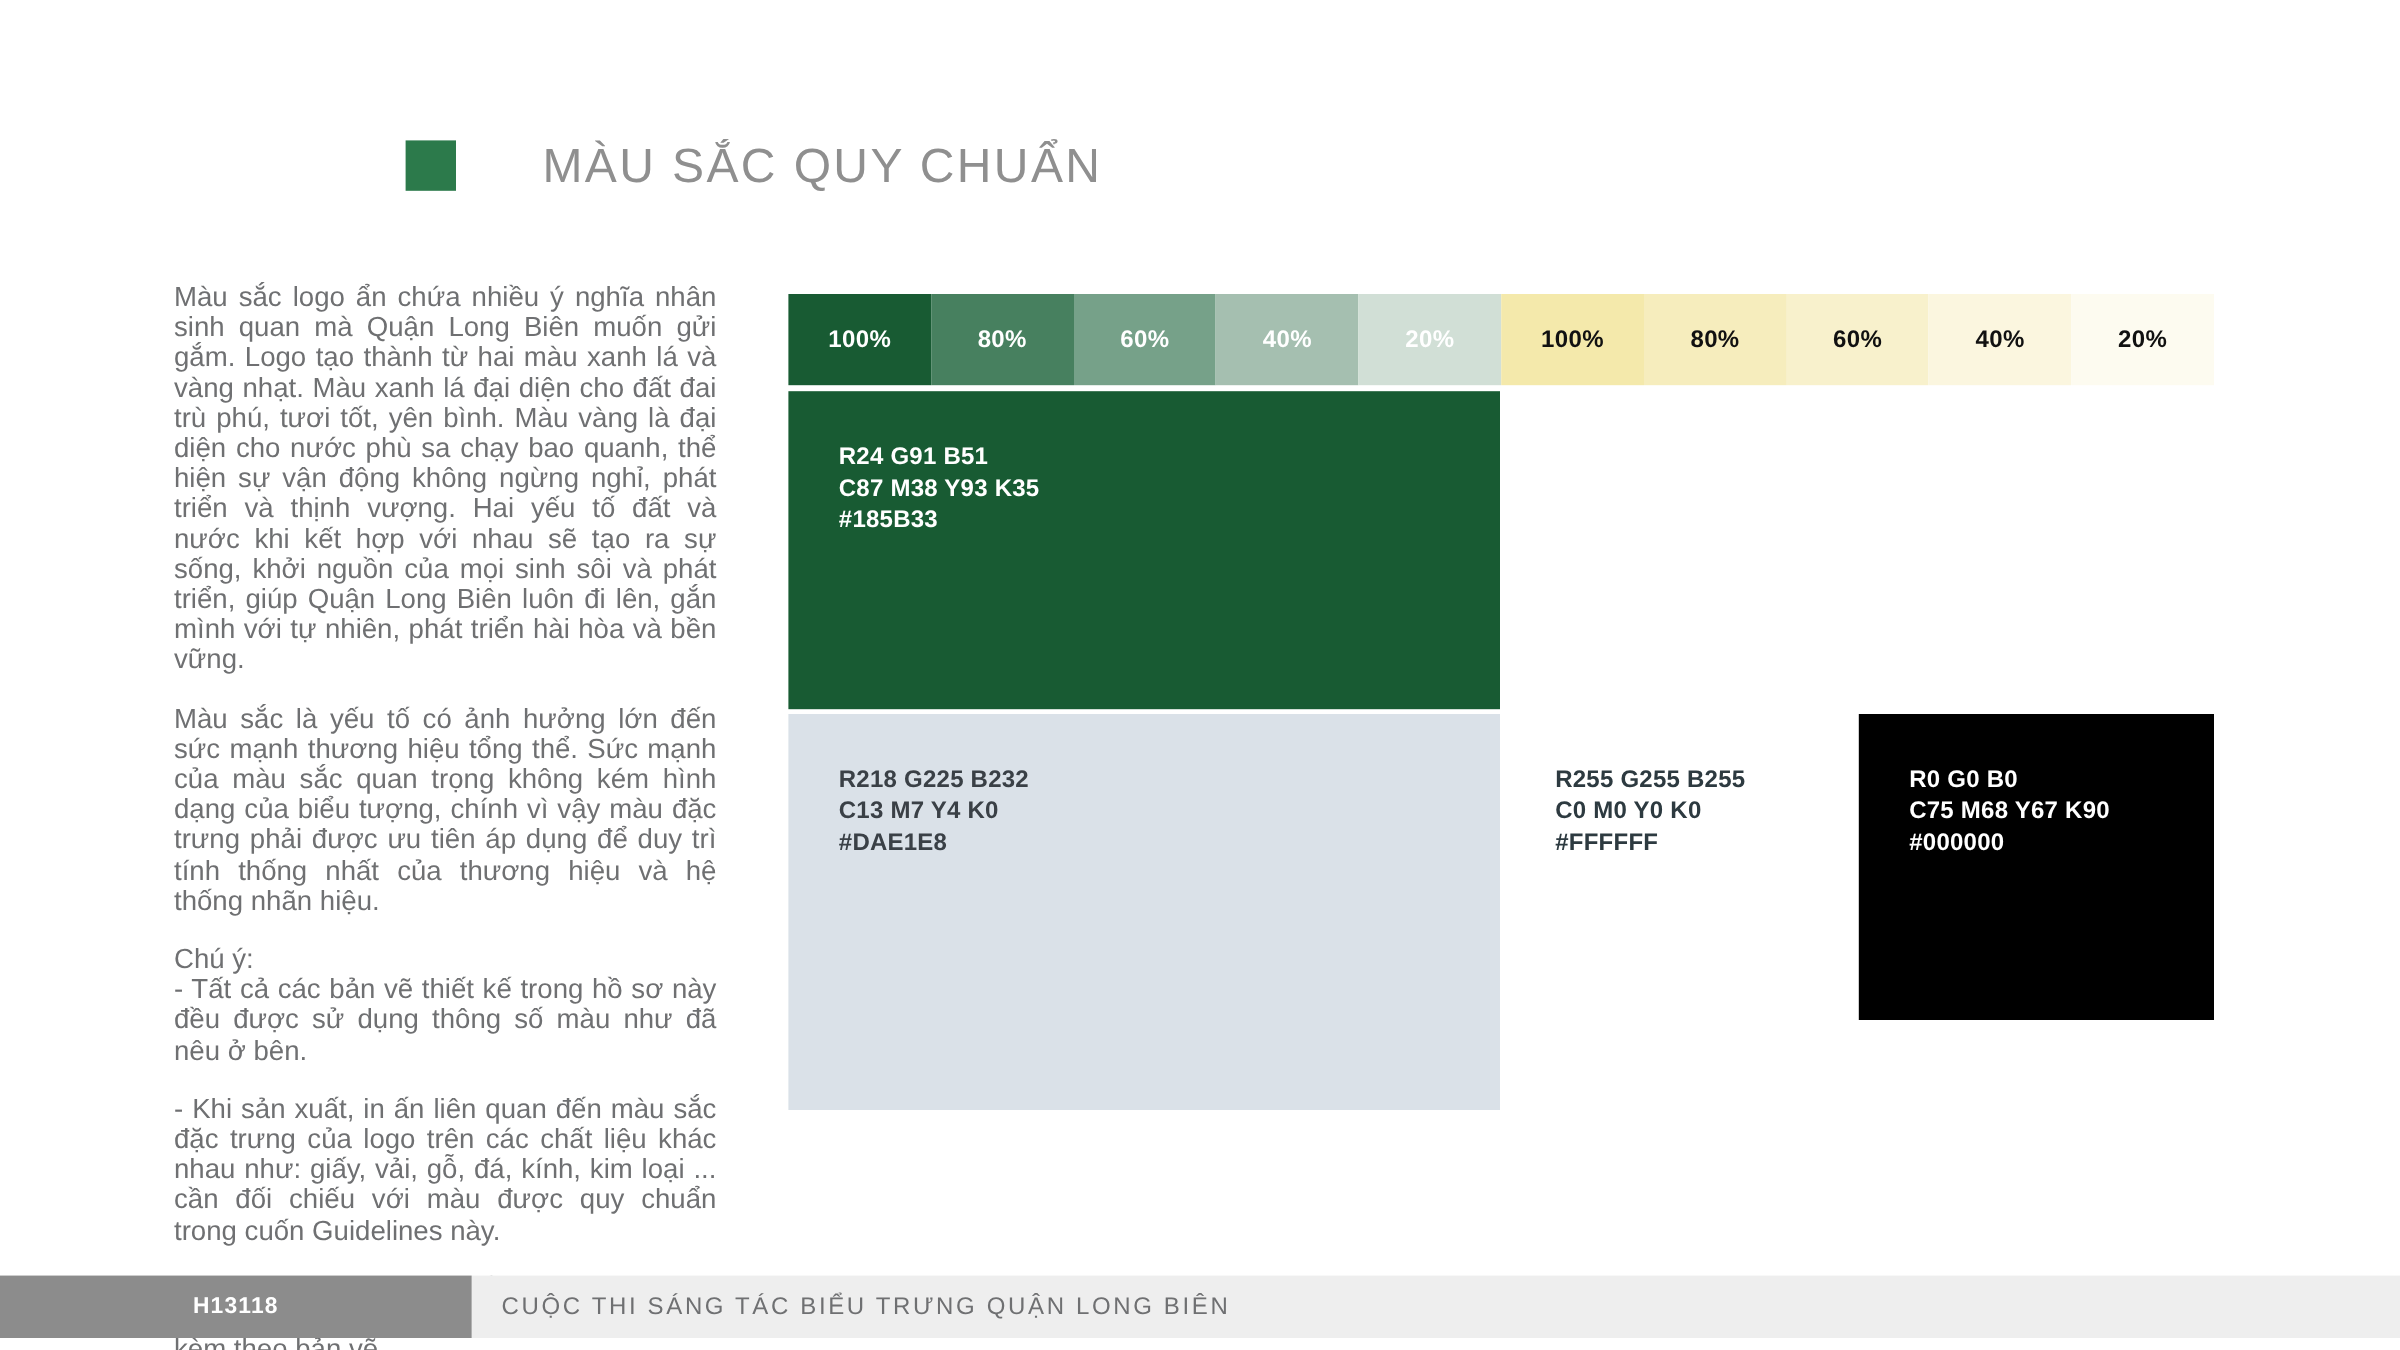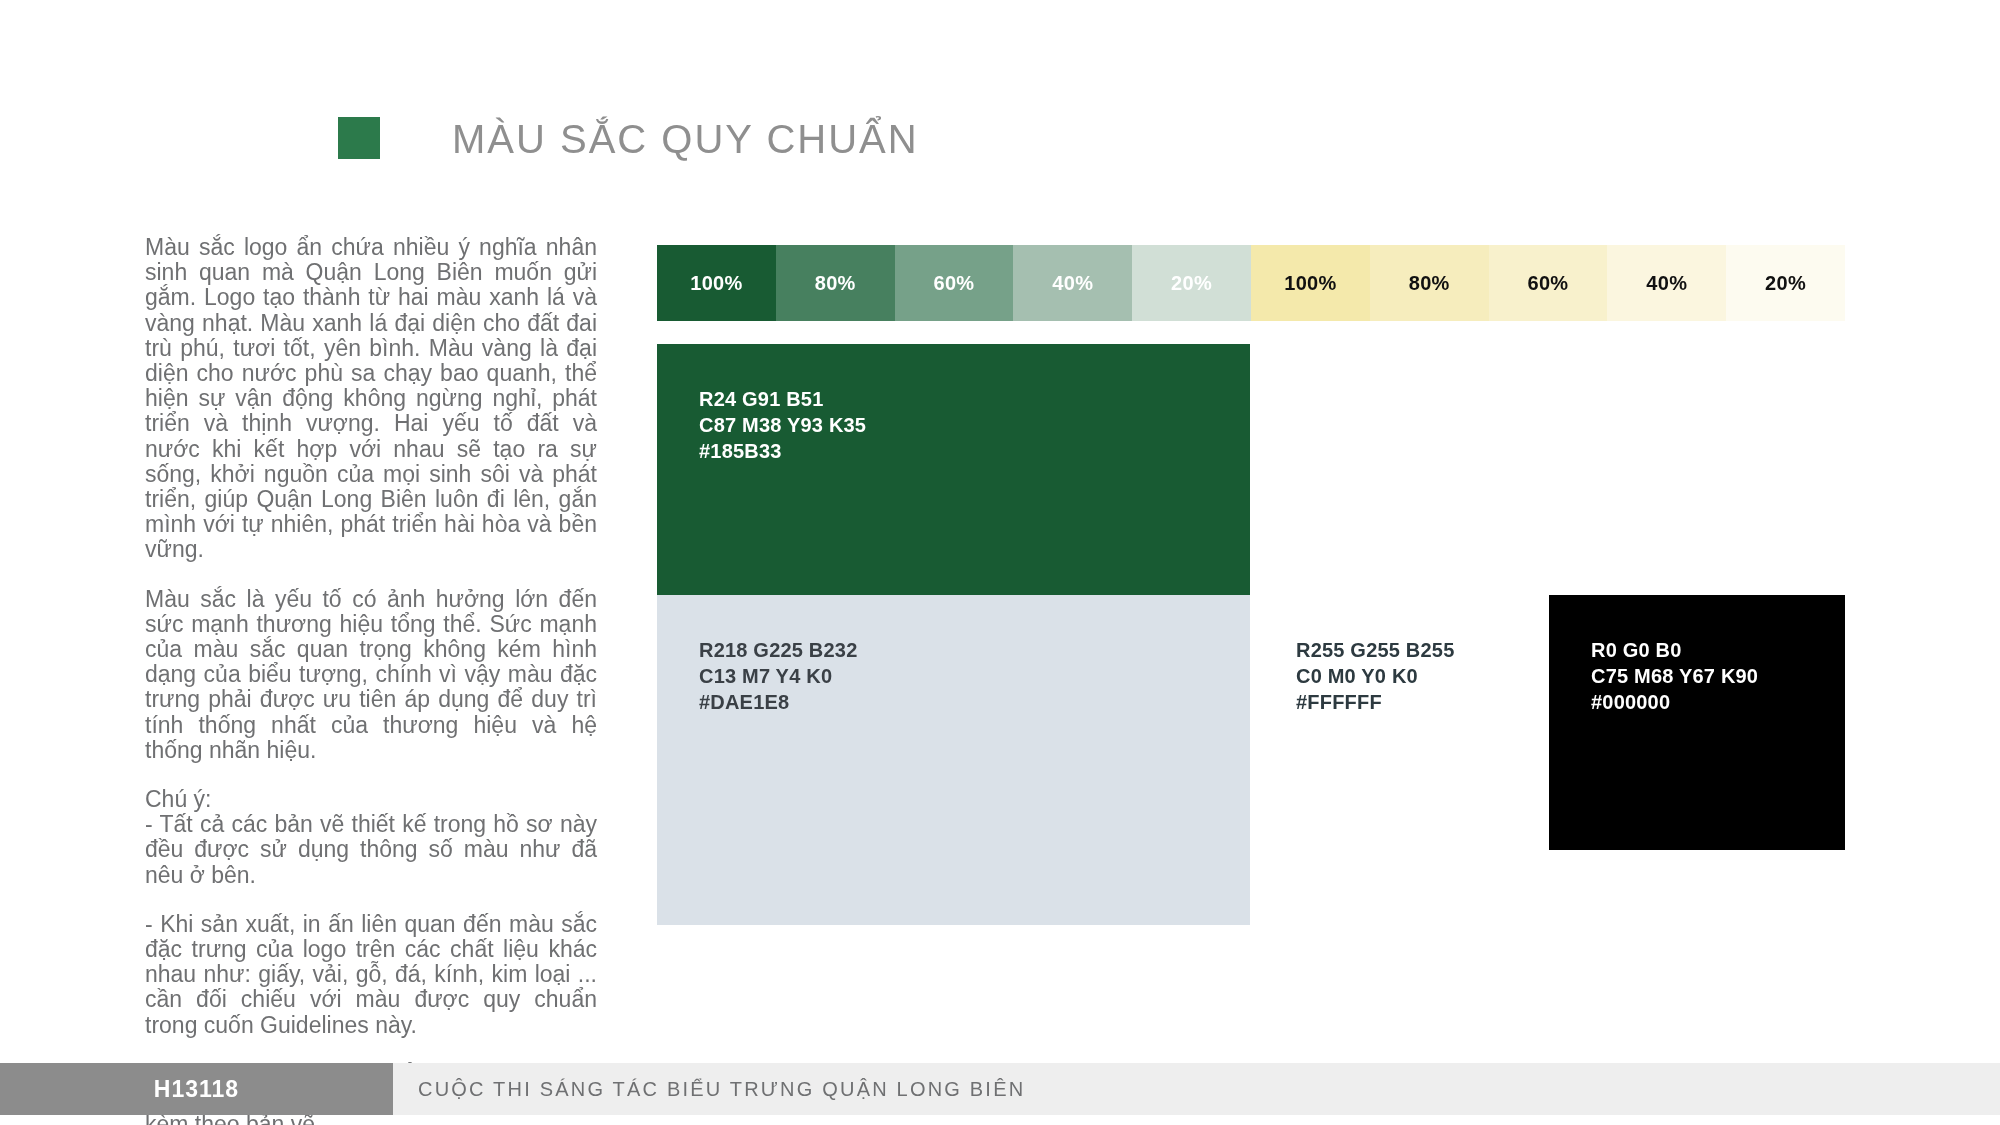--- a/index.html
+++ b/index.html
@@ -100,21 +100,21 @@
   }
   .block-text {
     font-size: 20px;
     font-weight: 700;
     line-height: 26px;
     letter-spacing: 0.2px;
     white-space: pre-line;
     font-family: "Liberation Sans", sans-serif;
   }
 
-  #block-green  { left: 0px;   top: 81px;  width: 593px; height: 265px; margin-top: 18px; }
+  #block-green  { left: 0px;   top: 81px;  width: 593px; height: 265px; }
   #block-yellow { left: 597px; top: 81px;  width: 591px; height: 265px; }
   #block-gray   { left: 0px;   top: 350px; width: 593px; height: 330px; }
   #block-white  { left: 597px; top: 350px; width: 291px; height: 255px; }
   #block-black  { left: 892px; top: 350px; width: 296px; height: 255px; }
 
   
   #footer {
     position: absolute;
     left: 0;
     top: 1063px;
@@ -126,21 +126,21 @@
   }
   #footer-code-box {
     width: 393px;
     background: #8c8c8c;
     display: flex;
     align-items: center;
     justify-content: center;
   }
   #footer-code {
     color: #ffffff;
-    font-size: 23px;
+    font-size: 19px;
     font-weight: 700;
     letter-spacing: 1px;
     font-family: "Liberation Sans", sans-serif;
   }
   #footer-title {
     display: flex;
     align-items: center;
     padding-left: 25px;
     color: #6f7072;
     font-size: 20px;

